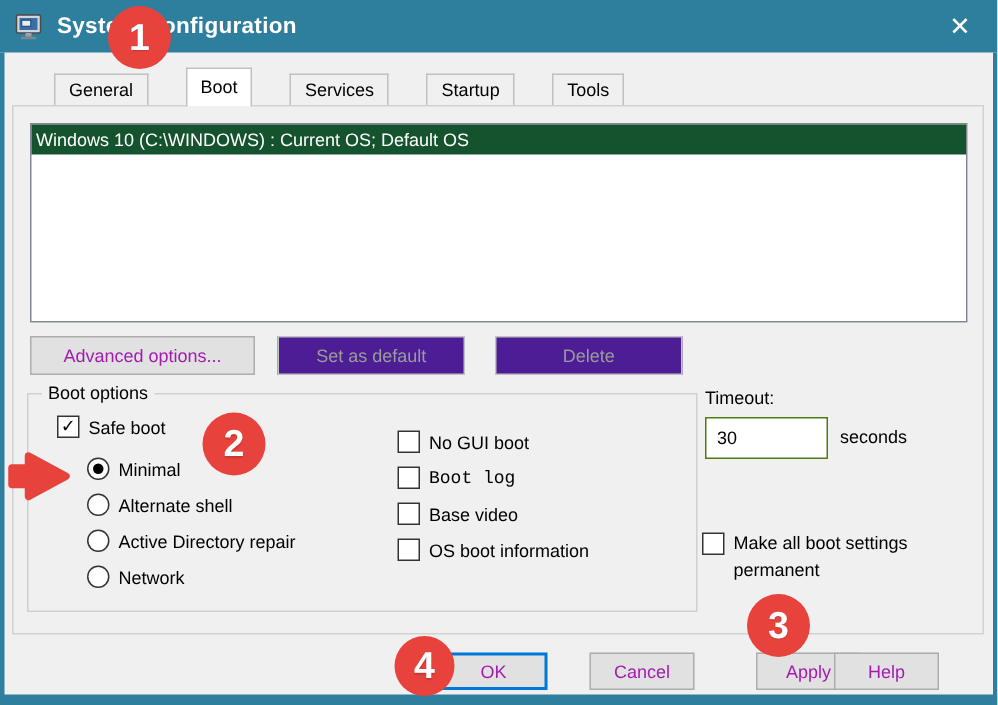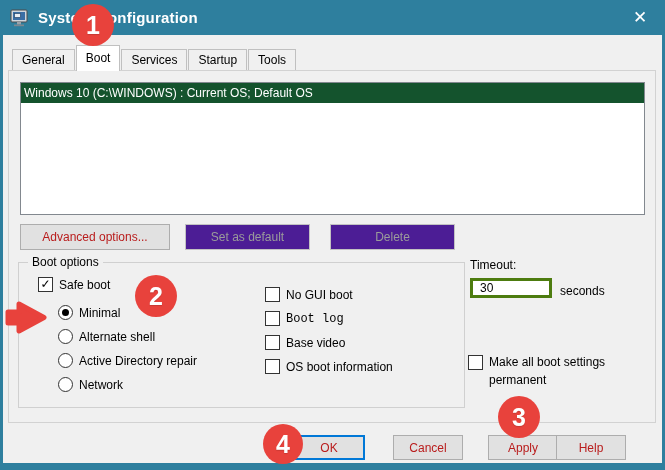--- a/index.html
+++ b/index.html
@@ -12,53 +12,53 @@
   .title-text{color:#fff;font-weight:bold;font-size:15px;letter-spacing:.2px;}
   .close-btn{position:absolute;right:10px;top:5px;width:30px;height:24px;color:#fff;
              font-size:17px;display:flex;align-items:center;justify-content:center;cursor:pointer;}
   .edge{position:absolute;background:#2e7f9e;}
   .edge.l{left:0;top:35px;width:3px;height:435px;}
   .edge.r{right:0;top:35px;width:3px;height:435px;}
   .edge.b{left:0;bottom:0;width:665px;height:7px;}
   
   .tabs{position:absolute;left:12px;top:45px;height:26px;display:flex;align-items:flex-end;z-index:3;}
   .tab{background:#f0f0f0;border:1px solid #c0c0c0;border-bottom:none;padding:0 9px;
-       height:20px;line-height:20px;margin-bottom:1px;margin-right:1px;cursor:pointer;}
+       height:20px;line-height:20px;margin-bottom:1px;margin-right:1px;cursor:pointer;margin-left:24px;}
   .tab.selected{background:#fff;height:25px;line-height:24px;margin-bottom:0;position:relative;z-index:4;}
   .panel{position:absolute;left:8px;top:70px;width:648px;height:353px;border:1px solid #d2d2d2;
          background:#f0f0f0;box-sizing:border-box;}
   
   .bootlist{position:absolute;left:20px;top:82px;width:625px;height:133px;background:#fff;
             border:1px solid #82888f;box-sizing:border-box;}
   .bootlist .row{height:20px;line-height:20px;padding-left:3px;background:#14532d;color:#fff;
                  white-space:nowrap;overflow:hidden;cursor:default;}
   
   .btn{position:absolute;height:26px;background:#e1e1e1;border:1px solid #adadad;
-       font-family:"Liberation Sans",sans-serif;font-size:12px;color:#b91c1c;cursor:pointer;
+       font-family:"Liberation Sans",sans-serif;font-size:12px;color:#a21caf;cursor:pointer;
        display:flex;align-items:center;justify-content:center;box-sizing:border-box;}
   .btn.disabled{background:#4c1d95;border-color:#c2c2c2;color:#9b9b9b;cursor:default;}
   .btn.footer{height:25px;}
   .btn.focused{border:2px solid #0078d7;}
   
   .groupbox{position:absolute;left:18px;top:262px;width:447px;height:146px;
             border:1px solid #d0d0d0;box-sizing:border-box;}
   .group-label{position:absolute;left:28px;top:255px;background:#f0f0f0;padding:0 4px;z-index:2;}
   
   .ctl-row{position:absolute;display:flex;align-items:center;cursor:pointer;}
   .checkbox{width:13px;height:13px;background:#fff;border:1px solid #333;margin-right:6px;
             display:flex;align-items:center;justify-content:center;font-size:12px;line-height:13px;
             flex:0 0 auto;}
   .radio{width:13px;height:13px;background:#fff;border:1px solid #333;border-radius:50%;
          margin-right:6px;position:relative;flex:0 0 auto;}
   .radio.selected::after{content:"";position:absolute;left:3px;top:3px;width:7px;height:7px;
          border-radius:50%;background:#000;}
   .wrap-label{width:132px;line-height:18px;}
   
   .static{position:absolute;}
-  .timeout-input{position:absolute;left:470px;top:278px;width:82px;height:20px;border:3px solid #4d7c0f;
+  .timeout-input{position:absolute;left:470px;top:278px;width:82px;height:28px;border:1px solid #4d7c0f;
                  background:#fff;font-family:"Liberation Sans",sans-serif;font-size:12px;
                  padding:0 0 0 7px;box-sizing:border-box;}
   
   .badge{position:absolute;width:42px;height:42px;border-radius:50%;background:#e8423c;
          color:#fff;font-size:25px;font-weight:bold;display:flex;align-items:center;
          justify-content:center;z-index:10;text-shadow:0 1px 1px rgba(0,0,0,.15);}
   .arrow-anno{position:absolute;left:5px;top:299px;z-index:10;}
 </style>
 </head>
 <body>
@@ -144,21 +144,21 @@
   <input class="timeout-input" type="text" value="30" style="">
   <span class="static" style="left:560px;top:284px;">seconds</span>
 
   <div class="ctl-row" style="left:468px;top:353px;align-items:flex-start;">
     <span class="checkbox" style="margin-top:2px;"></span>
     <span class="wrap-label">Make all boot settings permanent</span>
   </div>
 
   <button class="btn footer focused" style="left:293px;top:435px;width:72px;">OK</button>
   <button class="btn footer" style="left:393px;top:435px;width:70px;">Cancel</button>
-  <button class="btn footer" style="left:488px;top:435px;width:70px;">Apply</button>
+  <button class="btn footer" style="left:504px;top:435px;width:70px;">Apply</button>
   <button class="btn footer" style="left:556px;top:435px;width:70px;">Help</button>
 
   <div class="badge" style="left:72px;top:4px;">1</div>
   <div class="badge" style="left:135px;top:275px;">2</div>
   <div class="badge" style="left:498px;top:396px;">3</div>
   <div class="badge" style="left:263px;top:424px;width:40px;height:40px;">4</div>
 
   <svg class="arrow-anno" width="42" height="37" viewBox="0 0 42 37">
     <polygon points="3,13 14,13 14,5 39,18.5 14,32 14,24 3,24" fill="#e8423c" stroke="#e8423c" stroke-width="5" stroke-linejoin="round"></polygon>
   </svg>

